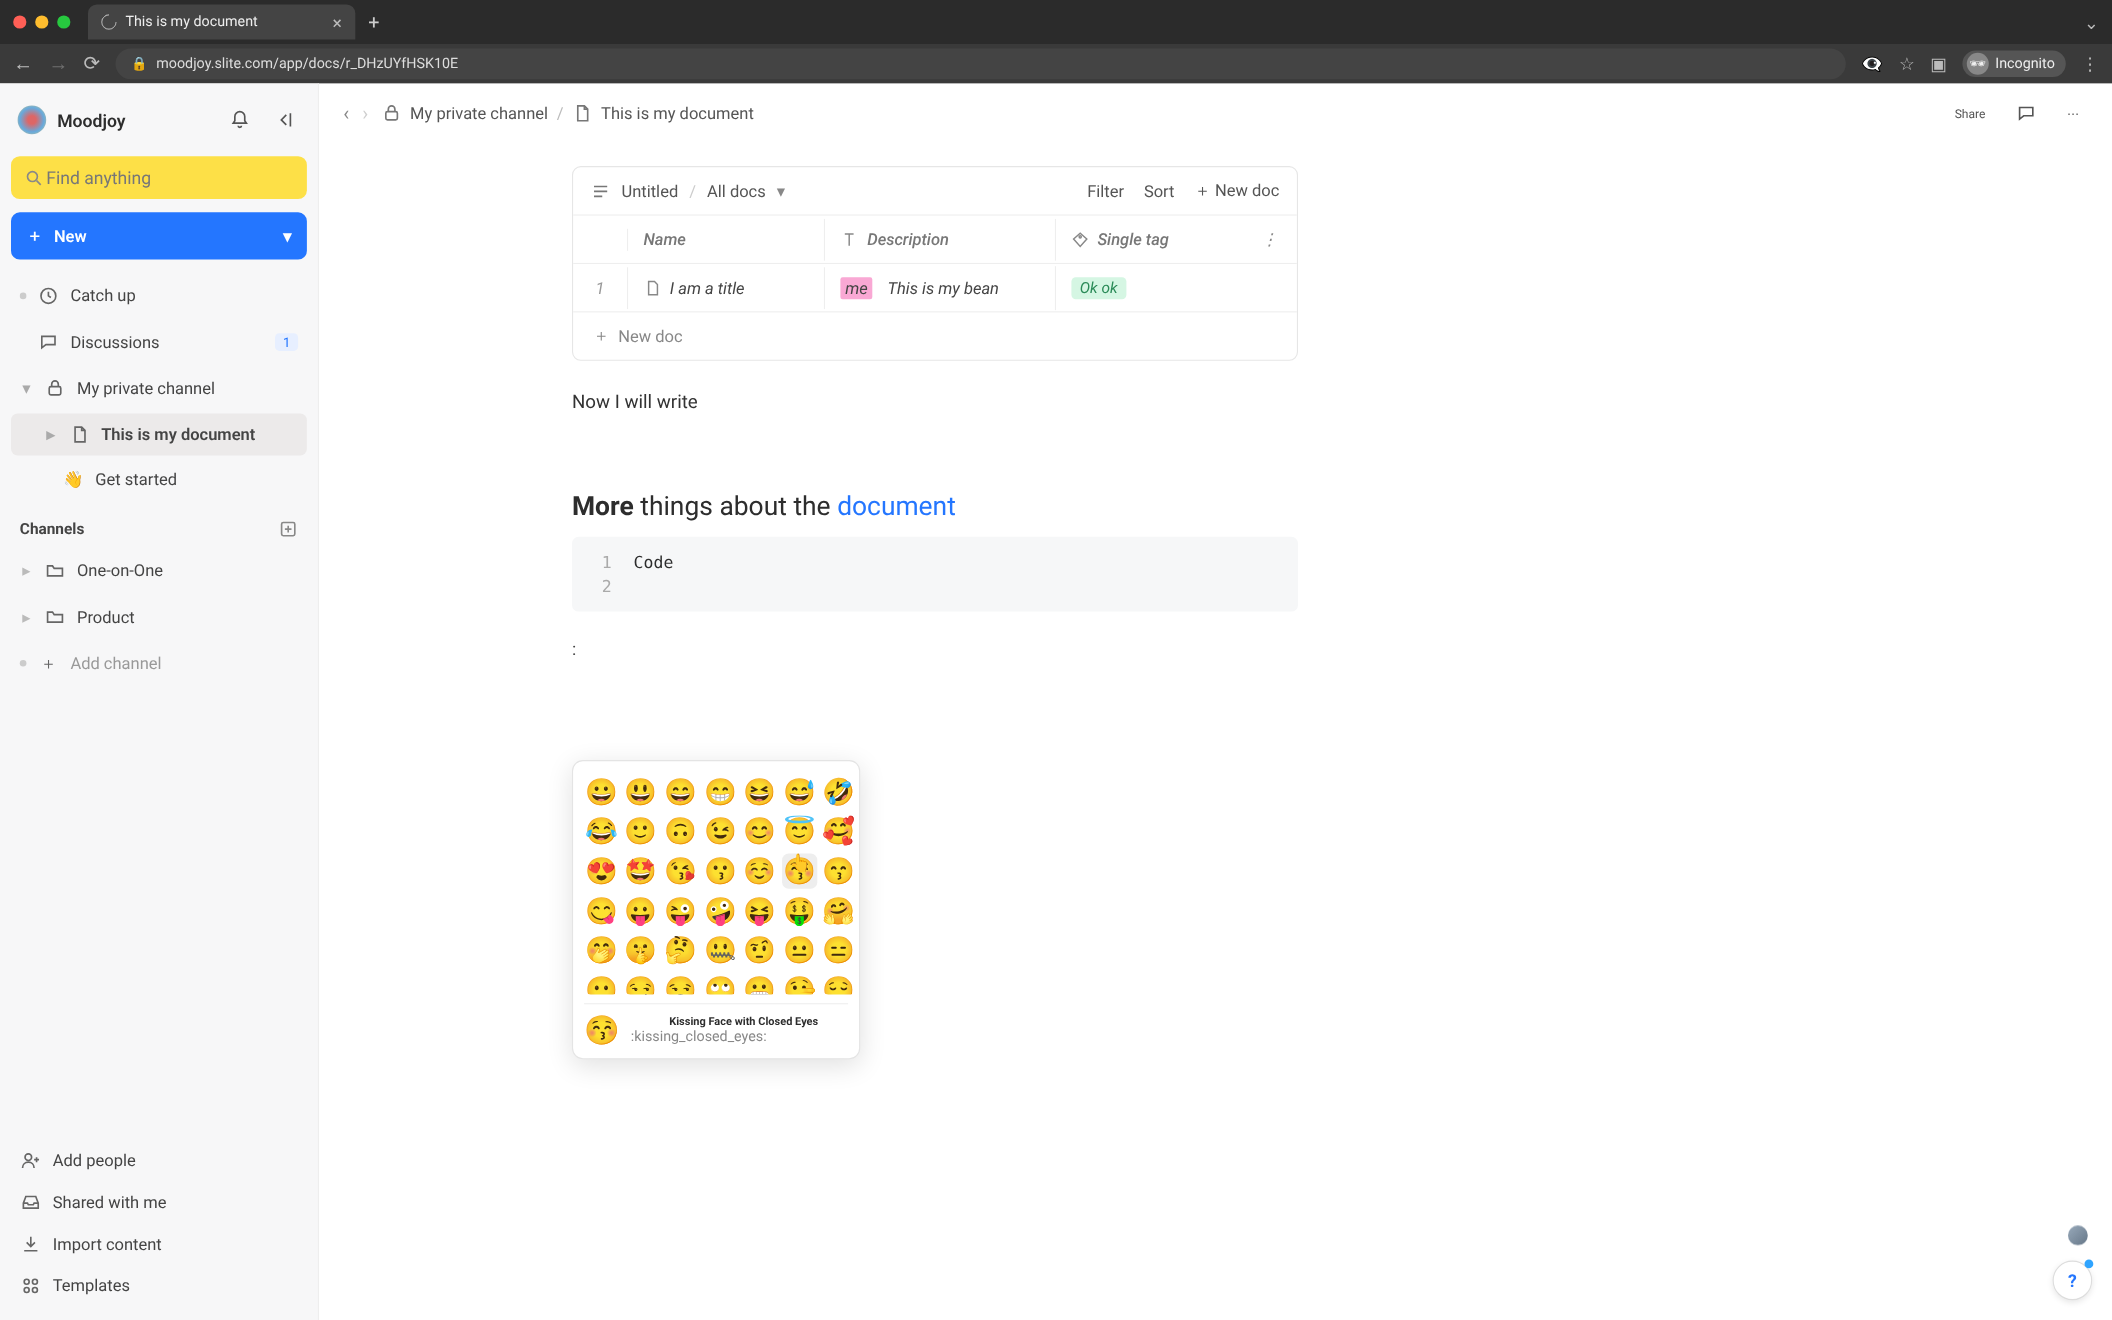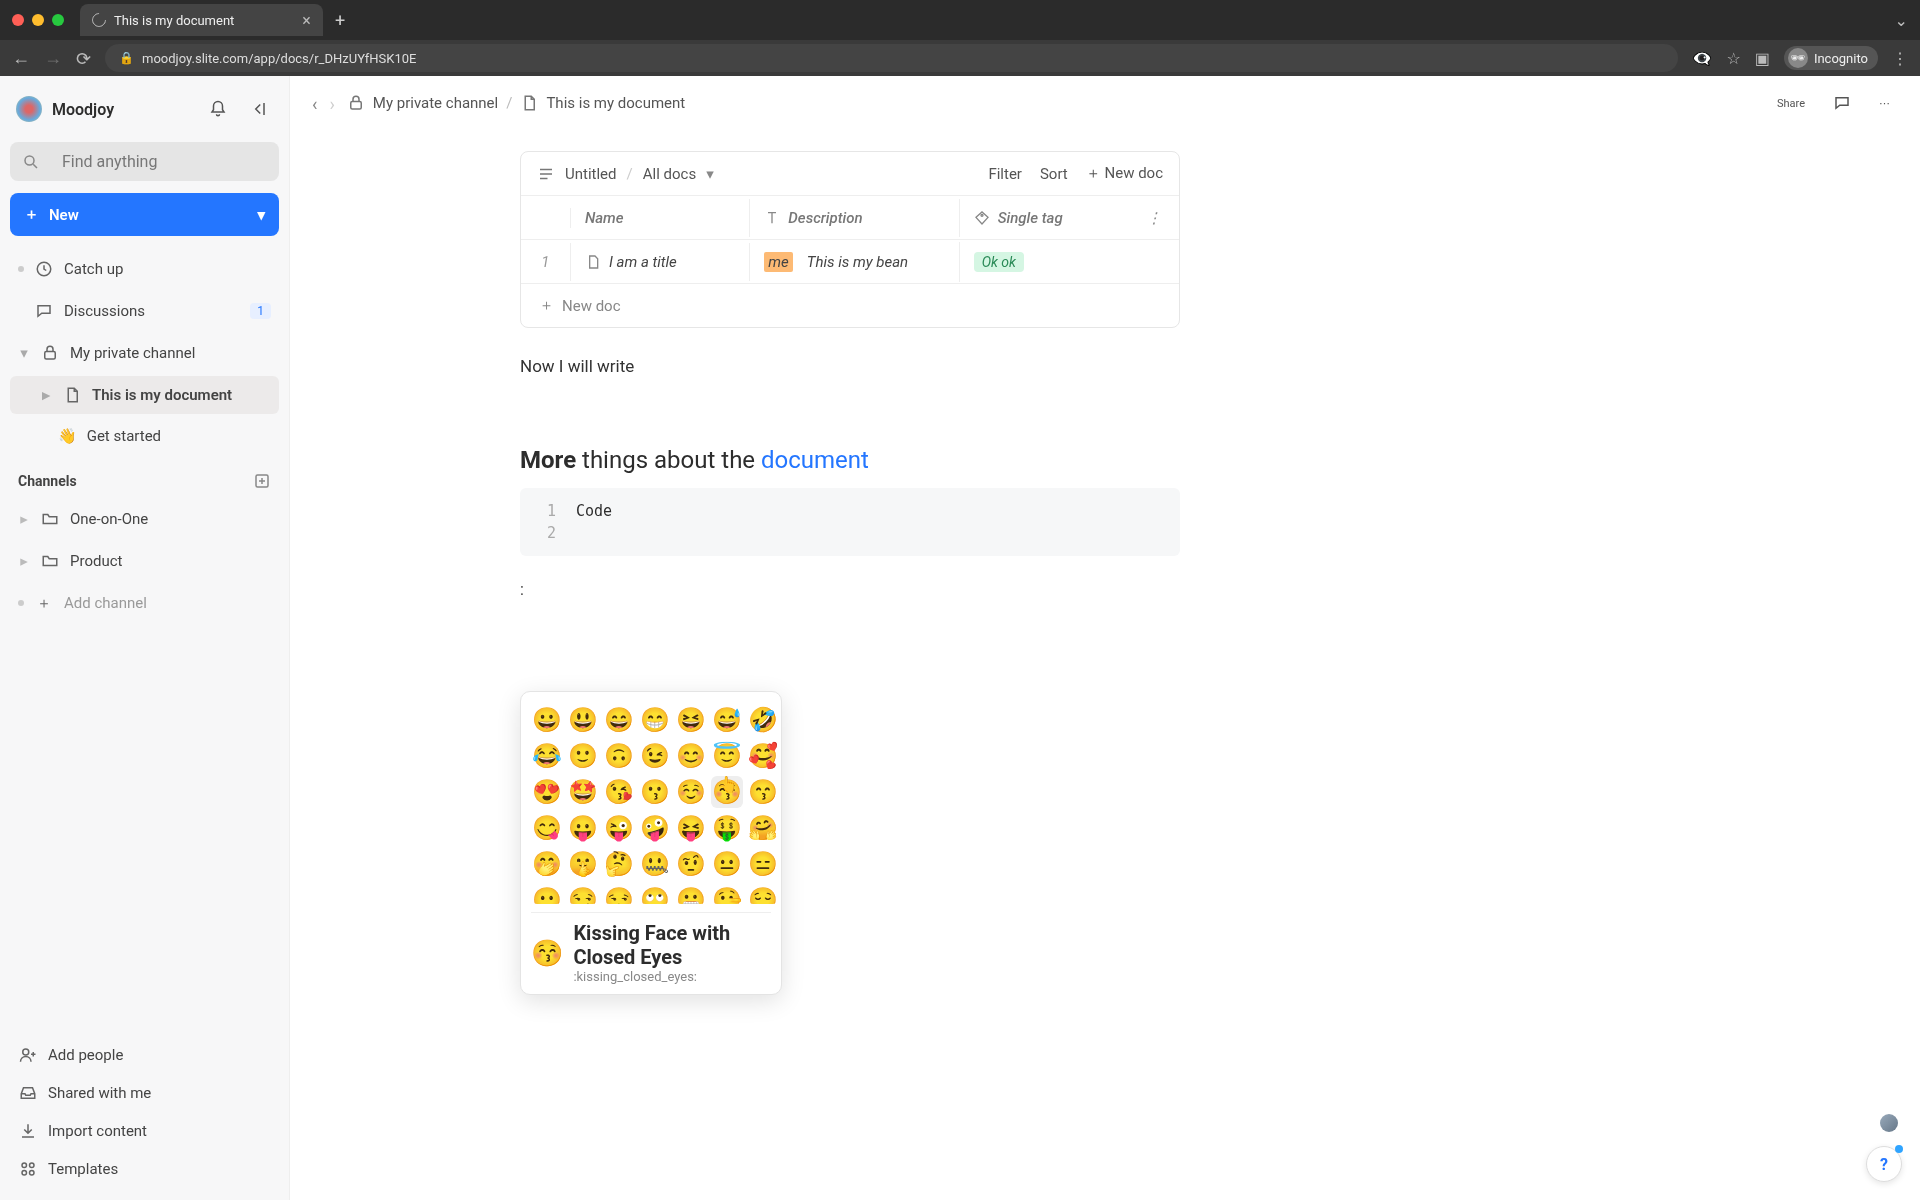--- a/index.html
+++ b/index.html
@@ -29,21 +29,21 @@
 
 .app { display: flex; height: calc(1200px - 76px); background:#fff; }
 
 
 .sidebar { width: 290px; background: #f7f7f8; border-right: 1px solid #eee; display: flex; flex-direction: column; padding: 12px 10px; gap: 4px; }
 .ws { display: flex; align-items: center; gap: 10px; padding: 6px 6px; }
 .ws-logo { width: 26px; height: 26px; border-radius: 50%; background: radial-gradient(circle,#d66 20%,#6ad 60%,#ec7 100%); }
 .ws-name { font-weight: 600; font-size: 16px; flex:1; }
 .ws-ico { width: 30px; height: 30px; display:flex;align-items:center;justify-content:center;color:#555;cursor:pointer; }
 
-.search { display:flex;align-items:center;gap:22px;background:#e5e5e5;border-radius:8px;padding:10px 12px;color:#777;margin:8px 0; cursor:text; }
+.search { display:flex;align-items:center;gap:2px;background:#fde047;border-radius:8px;padding:10px 12px;color:#777;margin:8px 0; cursor:text; }
 
 .new-btn { background:#2476ff;color:#fff;border-radius:8px;display:flex;align-items:center;padding:12px 14px;font-weight:600;font-size:15px;gap:10px;cursor:pointer; margin-bottom:10px; position:relative; }
 .new-btn .caret { margin-left:auto; }
 
 .sb-item { display:flex;align-items:center;gap:10px;padding:9px 8px;border-radius:6px;color:#444;font-size:15px;cursor:pointer; }
 .sb-item .bullet { width:6px;height:6px;border-radius:50%;background:#ccc; visibility:hidden; }
 .sb-item.withdot .bullet { visibility:visible; }
 .sb-item .ico { width:20px;height:20px;display:flex;align-items:center;justify-content:center;color:#666; }
 .sb-item .badge { margin-left:auto;background:#e7efff;color:#2476ff;border-radius:4px;font-size:12px;padding:1px 7px; }
 .sb-item.indent { padding-left: 30px; }
@@ -73,21 +73,21 @@
 .dbox-hd .right span { cursor:pointer; }
 .tbl-row { display:flex;align-items:center;border-bottom:1px solid #eee;min-height:44px;font-style:italic; }
 .tbl-row:last-child { border-bottom:none; }
 .cell { padding:10px 14px;display:flex;align-items:center;gap:8px;font-size:15px;color:#444;border-right:1px solid #eee; }
 .cell.num { width:50px;color:#999;justify-content:center; }
 .cell.name { width:180px; }
 .cell.desc { width:210px; }
 .cell.tag { width:170px;border-right:none; }
 .cell.head { color:#777;font-weight:500; }
 .cell.more { width:50px;border-right:none;justify-content:center;color:#888;cursor:pointer; }
-.hl { background:#fdba74;padding:1px 4px;border-radius:2px;margin-right:6px; }
+.hl { background:#f9a8d4;padding:1px 4px;border-radius:2px;margin-right:6px; }
 .tagpill { background:#d5f6e3;color:#2a8a57;border-radius:4px;padding:2px 8px;font-size:14px; }
 .newdoc-row { padding:12px 18px;color:#888;font-size:15px;display:flex;align-items:center;gap:8px;cursor:pointer; }
 
 .para { margin-top:28px;font-size:17px;color:#333;width:660px; }
 
 .richline { margin-top:70px;font-size:24px;width:660px; }
 .richline b { font-weight:700; }
 .richline .lnk { color:#2476ff;cursor:pointer; }
 
 .codebox { margin-top:14px;background:#f6f7f8;border-radius:6px;padding:12px 0;width:660px;font-family:Menlo,monospace;font-size:15px; }
@@ -97,21 +97,21 @@
 .trigger { margin-top:24px;font-size:16px;color:#444; }
 
 
 .emoji-pop { position:absolute; left:230px; top:560px; width:262px;background:#fff;border:1px solid #e4e4e4;border-radius:10px;box-shadow:0 6px 24px rgba(0,0,0,.12);padding:12px 10px 10px; }
 .emoji-grid { display:grid;grid-template-columns:repeat(7,32px);gap:4px; }
 .emoji { font-size:24px;width:32px;height:32px;display:flex;align-items:center;justify-content:center;border-radius:6px;cursor:pointer; }
 .emoji:hover, .emoji.hov { background:#eee; }
 .emoji-row-partial .emoji { height:20px; overflow:hidden; font-size:24px; line-height:32px; align-items:flex-start; }
 .emoji-info { display:flex;align-items:center;gap:10px;border-top:1px solid #eee;margin-top:8px;padding-top:8px; }
 .emoji-info .big { font-size:26px; }
-.emoji-info .meta .nm { font-weight:700;font-size:20px; }
+.emoji-info .meta .nm { font-weight:700;font-size:10px;margin-left:35px; }
 .emoji-info .meta .sc { color:#888;font-size:13px; }
 
 .cursor { position:absolute; left:428px; top:644px; font-size:16px; pointer-events:none; }
 
 
 .fab { position:fixed;right:18px;bottom:18px;width:36px;height:36px;border-radius:50%;border:1px solid #ddd;background:#fff;display:flex;align-items:center;justify-content:center;color:#2476ff;font-weight:700;cursor:pointer;box-shadow:0 2px 6px rgba(0,0,0,.1); }
 .fab::after { content:"";position:absolute;top:-2px;right:-2px;width:8px;height:8px;border-radius:50%;background:#2fa4ff; }
 .globe { position:fixed;right:22px;bottom:68px;width:18px;height:18px;border-radius:50%;background:linear-gradient(135deg,#9ab,#678); }
 
 .svgico { width:18px;height:18px; }

